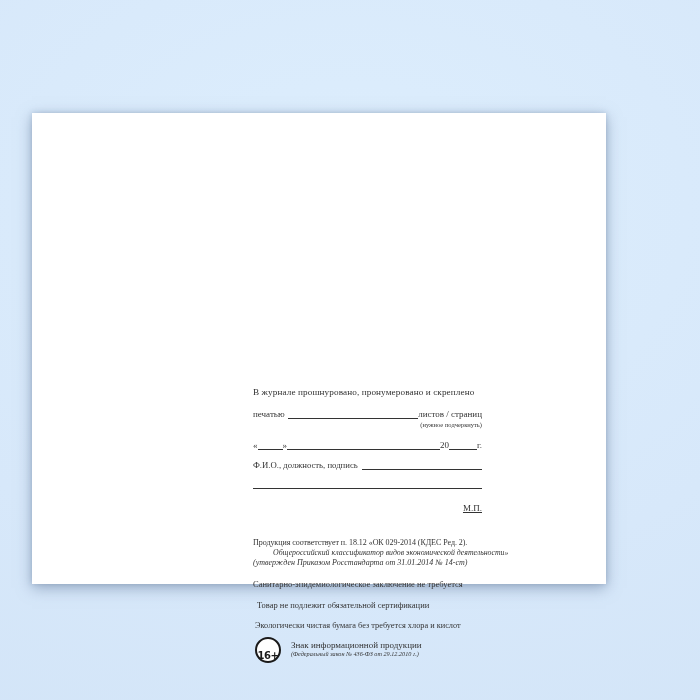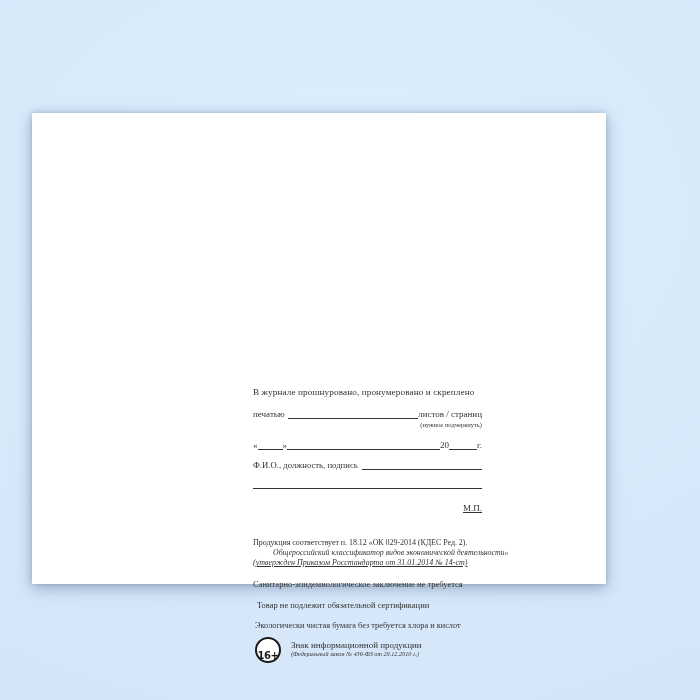--- a/index.html
+++ b/index.html
@@ -29,21 +29,21 @@
   .sealed{margin-top:11px;}
   .sealed .fill{margin-left:3px;}
   .note{font-size:6.5px; line-height:8px; text-align:right; margin-top:1px;}
   .date-line{margin-top:11px;}
   .fio-line{margin-top:9px; font-size:8.7px;}
   .fio-line .fill{margin-left:4px;}
   .rule{margin-top:17px; height:0; border-bottom:1px solid var(--ink); width:100%;}
   .mp{margin-top:14px; font-size:9px; line-height:11px; text-align:right;text-decoration:underline;}
   .comp1{margin-top:24px; font-size:8px; line-height:10px; letter-spacing:-0.05px; white-space:nowrap;}
   .comp2{font-size:7.8px; line-height:10px; font-style:italic; white-space:nowrap;padding-left:20px;}
-  .comp3{font-size:8px; line-height:10px; font-style:italic; white-space:nowrap;text-decoration:underline;}
+  .comp3{font-size:8px; line-height:10px; font-style:italic; white-space:nowrap;}
   .sanitary{margin-top:11px; font-size:8.5px; line-height:10px; white-space:nowrap;}
   .certif{margin-top:11px; margin-left:4px; font-size:8.5px; line-height:10px; white-space:nowrap;}
   .eco{margin-top:11px; margin-left:2px; font-size:8.3px; line-height:10px; white-space:nowrap;}
   .badge-row{margin-top:6px; display:flex; align-items:flex-start;}
   .badge{
     flex:0 0 auto; width:22px; height:22px; margin-left:2px;
     border:2px solid #1a1a1a; border-radius:50%;
     display:flex; align-items:flex-end; justify-content:center;
     font-family:"DejaVu Sans", sans-serif; font-weight:bold; font-size:10px; letter-spacing:-0.5px;
     color:#1a1a1a; background:var(--paper);

